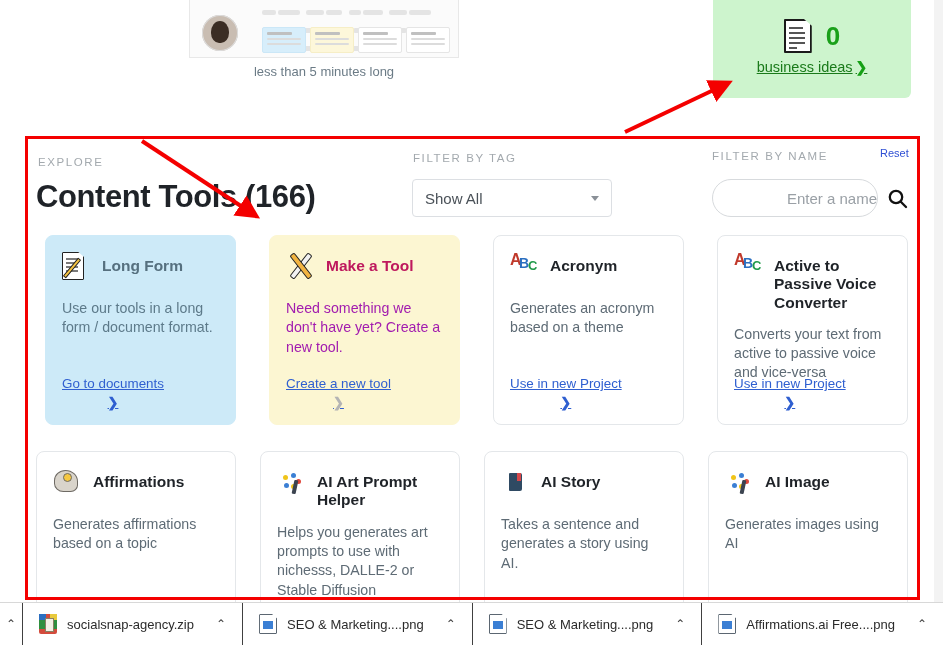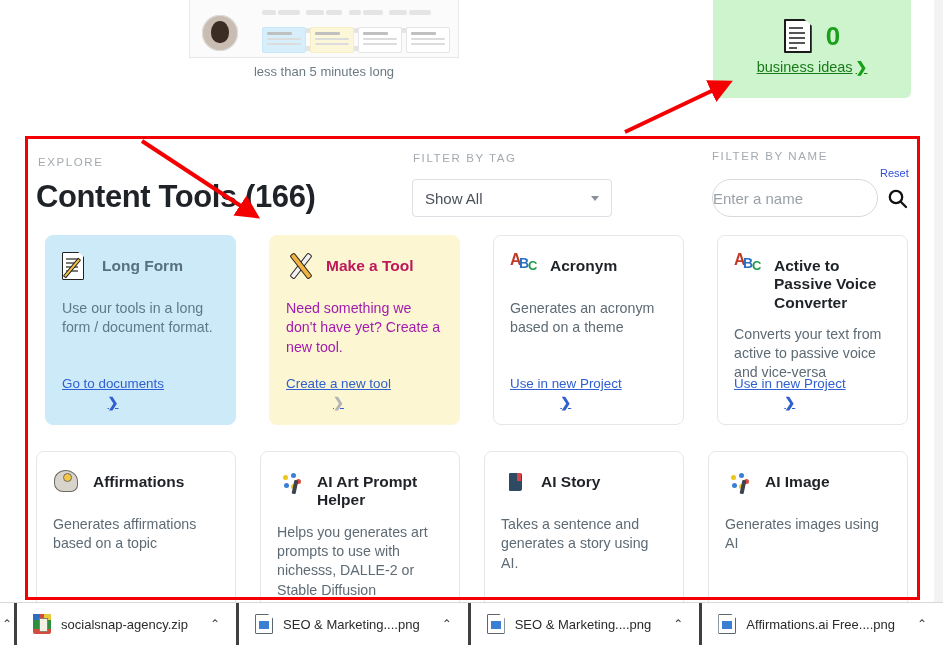--- a/index.html
+++ b/index.html
@@ -103,29 +103,29 @@
     border-right: 4px solid transparent; border-top: 5px solid #8a9097;
   }
 
   .search-pill {
     position: absolute; left: 684px; top: 40px; width: 166px; height: 38px;
     border: 1px solid #d7dadd; border-radius: 20px; background: #fff;
     display: flex; align-items: center; justify-content: center;
   }
   .search-pill input {
     border: none; outline: none; background: transparent; width: 100%;
-    text-align: left; font-size: 15px; color: #ef4444;
+    text-align: right; font-size: 15px; color: #ef4444;
     font-family: "Liberation Sans", sans-serif;
   }
   .search-pill input::placeholder { color: #9aa0a6; }
   .search-btn {
     position: absolute; left: 858px; top: 48px; width: 24px; height: 24px; cursor: pointer;
   }
   .reset-link {
-    position: absolute; left: 852px; top: 28px; font-size: 11px;
+    position: absolute; left: 852px; top: 8px; font-size: 11px;
     color: #2f4fd4; cursor: pointer;
   }
 
   
   .grid {
     position: absolute; left: 8px; top: 96px; width: 876px;
     display: grid; grid-template-columns: repeat(4, 200px); gap: 26px 24px;
   }
   .card {
     border: 1px solid #e4e7ea; border-radius: 8px; background: #fff;
@@ -215,21 +215,21 @@
     position: absolute; left: 0; bottom: 0; width: 943px; height: 43px;
     background: #ffffff; border-top: 1px solid #d8d8d8;
     display: flex; align-items: center;
   }
   .dl-chevron-left {
     width: 44px; height: 43px; display: flex; align-items: center; justify-content: center;
     cursor: pointer; color: #444; font-size: 12px;
   }
   .dl-item {
     display: flex; align-items: center; height: 43px; cursor: pointer;
-    border-left: 3px solid #404040; padding: 0 4px 0 16px; gap: 10px;
+    border-left: 1px solid #404040; padding: 0 4px 0 16px; gap: 10px;
   }
   .dl-name { font-size: 13px; color: #2b2b2b; white-space: nowrap; }
   .dl-caret { padding: 0 12px; color: #444; font-size: 12px; }
   .fileicon { width: 18px; height: 20px; position: relative; flex: 0 0 auto; }
   .fileicon.zip { background: linear-gradient(#d34b3c,#d34b3c); border-radius:2px; }
   .fileicon.zip::before{
     content:""; position:absolute; left:0; top:0; width:18px; height:20px;
     background:
       linear-gradient(#2f8f3f,#2f8f3f) 0 55%/18px 45% no-repeat,
       linear-gradient(#2c6fc0,#2c6fc0) 0 0/7px 10px no-repeat,

